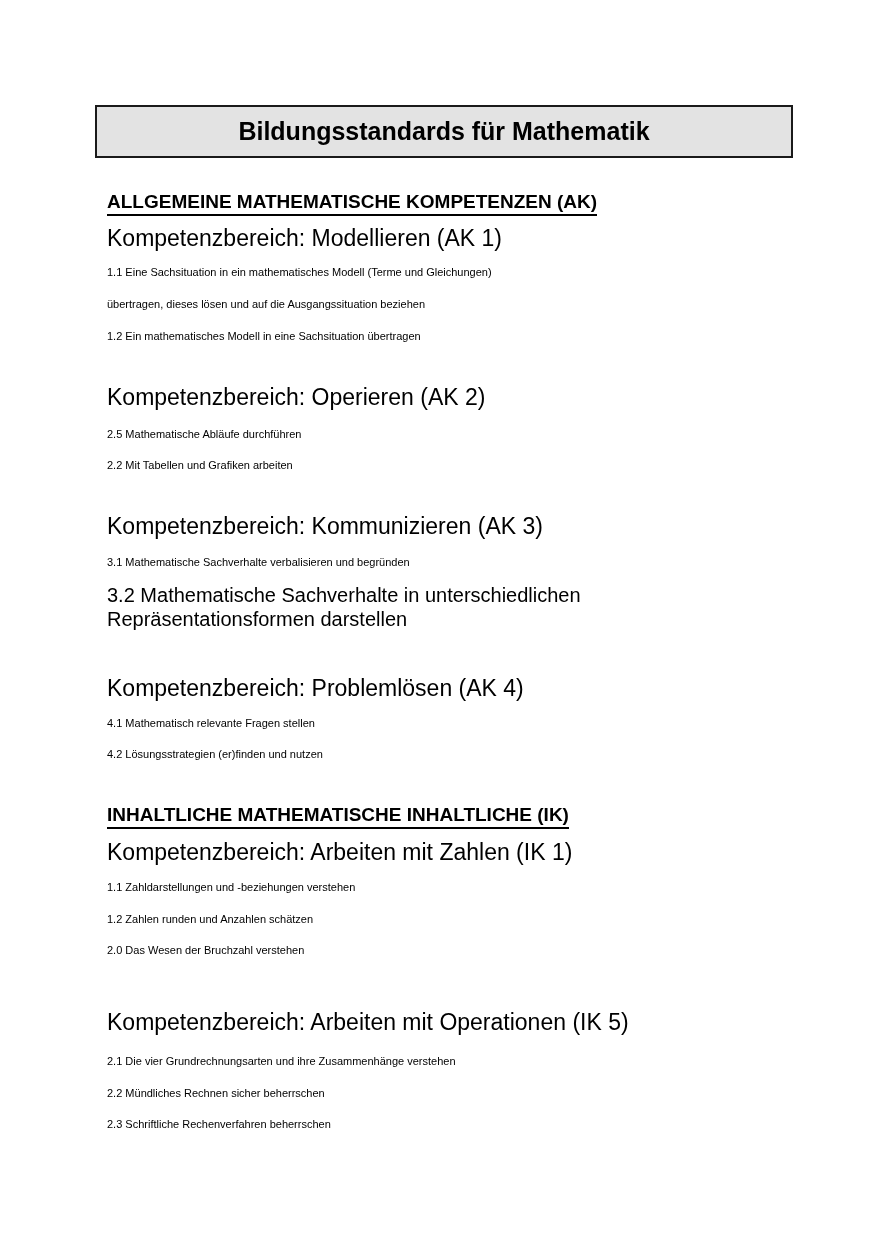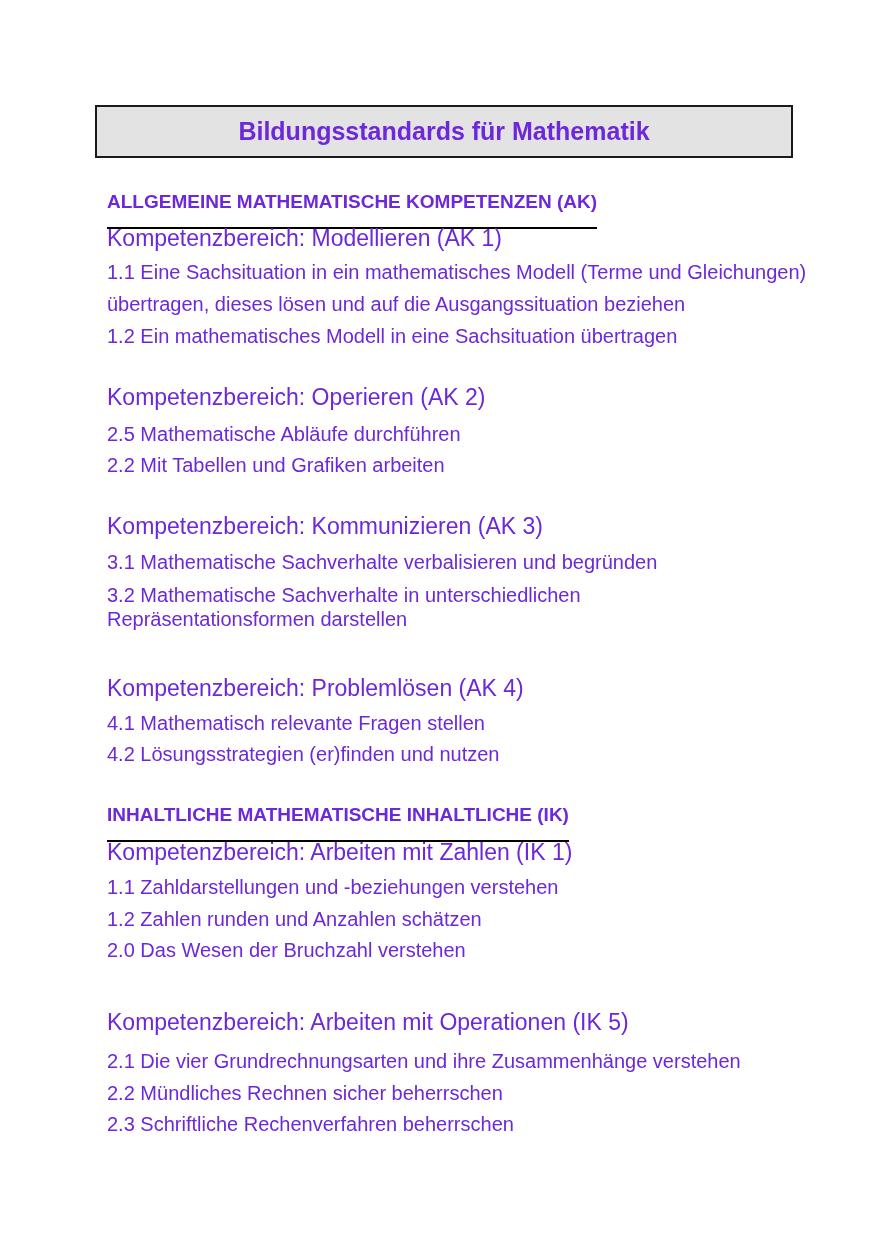--- a/index.html
+++ b/index.html
@@ -3,21 +3,21 @@
 <meta charset="utf-8">
 <style>
   html, body { margin: 0; padding: 0; }
   body { background: #ffffff; }
   .page {
     position: relative;
     width: 890px;
     height: 1259px;
     background: #ffffff;
     font-family: "Liberation Sans", sans-serif;
-    color: #6d28d9;
+    color: #000000;
     overflow: hidden;
   }
   .title-box {
     position: absolute;
     left: 95px;
     top: 105px;
     width: 694px;
     height: 49px;
     background: #e3e3e3;
     border: 2px solid #1a1a1a;
@@ -34,34 +34,34 @@
     position: absolute;
     left: 107px;
     font-size: 19px;
     font-weight: 700;
     line-height: 22px;
     white-space: nowrap;
   }
   .h1 .u {
     display: inline-block;
     border-bottom: 2px solid #000000;
-    padding-bottom: 14px;
+    padding-bottom: 1px;
   }
   .h2 {
     position: absolute;
     left: 107px;
     font-size: 23px;
     font-weight: 400;
     line-height: 23px;
     white-space: nowrap;
   }
   .line {
     position: absolute;
     left: 107px;
-    font-size: 20px;
+    font-size: 11px;
     line-height: 20px;
     white-space: nowrap;
   }
   .para {
     position: absolute;
     left: 107px;
     width: 680px;
     font-size: 20px;
     line-height: 24px;
     white-space: normal;

